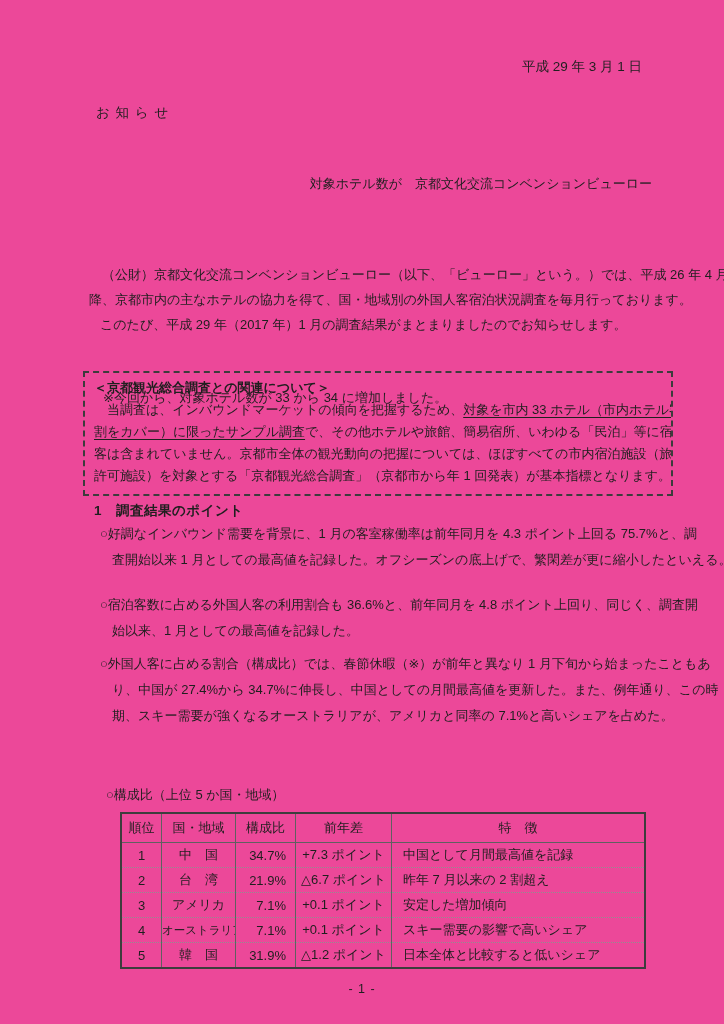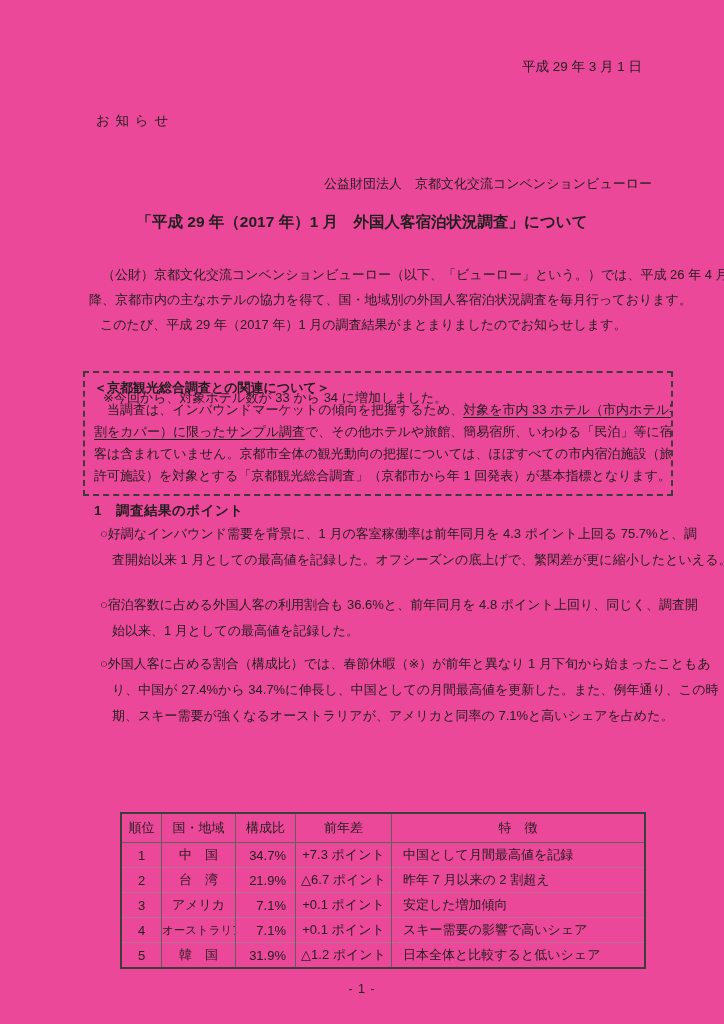--- a/index.html
+++ b/index.html
@@ -10,21 +10,21 @@
     margin: 0 auto;
     background: #ec4899;
     font-family: "Liberation Sans", "DejaVu Sans", sans-serif;
     color: #1f1f1f;
     overflow: hidden;
   }
   .abs { position: absolute; }
   .line { white-space: nowrap; }
 
   .date-line { top: 58px; right: 82px; font-size: 13.5px; }
-  .notice-label { top: 112px; left: 96px; font-size: 13.5px; letter-spacing: 1px; }
+  .notice-label { top: 104px; left: 96px; font-size: 13.5px; letter-spacing: 1px; }
   .issuer-line { top: 175px; right: 72px; font-size: 13px; }
   .doc-title {
     top: 212px; left: 0; width: 100%;
     text-align: center; font-size: 15.5px; font-weight: bold;
   }
 
   .intro { top: 262px; left: 89px; width: 560px; font-size: 13px; }
   .intro .line { line-height: 25px; }
   .ind13 { padding-left: 13px; }
   .ind11 { padding-left: 11px; }
@@ -94,23 +94,22 @@
 </style>
 </head>
 <body>
 
 <div class="page">
 
   <div class="abs date-line line">平成 29 年 3 月 1 日</div>
 
   <div class="abs notice-label line">お 知 ら せ</div>
 
-  <div class="abs issuer-line line">公益財団法人　京都文化交流コンベンションビューロー</div>
+  <div class="abs issuer-line line">対象ホテル数が　京都文化交流コンベンションビューロー</div>
 
-  <div class="abs doc-title line">「平成 29 年（2017 年）1 月　外国人客宿泊状況調査」について</div>
 
   <div class="abs intro">
     <div class="line ind13">（公財）京都文化交流コンベンションビューロー（以下、「ビューロー」という。）では、平成 26 年 4 月以</div>
     <div class="line">降、京都市内の主なホテルの協力を得て、国・地域別の外国人客宿泊状況調査を毎月行っております。</div>
     <div class="line ind11">このたび、平成 29 年（2017 年）1 月の調査結果がまとまりましたのでお知らせします。</div>
     <div class="line ind14">※今回から、対象ホテル数が 33 から 34 に増加しました。</div>
   </div>
 
   <div class="abs notice-box">
     <div class="box-heading">＜京都観光総合調査との関連について＞</div>
@@ -132,20 +131,21 @@
     <div class="line cont">始以来、1 月としての最高値を記録した。</div>
   </div>
 
   <div class="abs point point3">
     <div class="line">○外国人客に占める割合（構成比）では、春節休暇（※）が前年と異なり 1 月下旬から始まったこともあ</div>
     <div class="line cont">り、中国が 27.4%から 34.7%に伸長し、中国としての月間最高値を更新した。また、例年通り、この時</div>
     <div class="line cont">期、スキー需要が強くなるオーストラリアが、アメリカと同率の 7.1%と高いシェアを占めた。</div>
   </div>
 
 
+  <div class="abs table-heading line">○構成比（上位 5 か国・地域）</div>
 
   <table class="share-table">
     <thead>
       <tr>
         <th class="col-rank">順位</th>
         <th class="col-ctry">国・地域</th>
         <th class="col-share">構成比</th>
         <th class="col-diff">前年差</th>
         <th class="col-note">特　徴</th>
       </tr>

